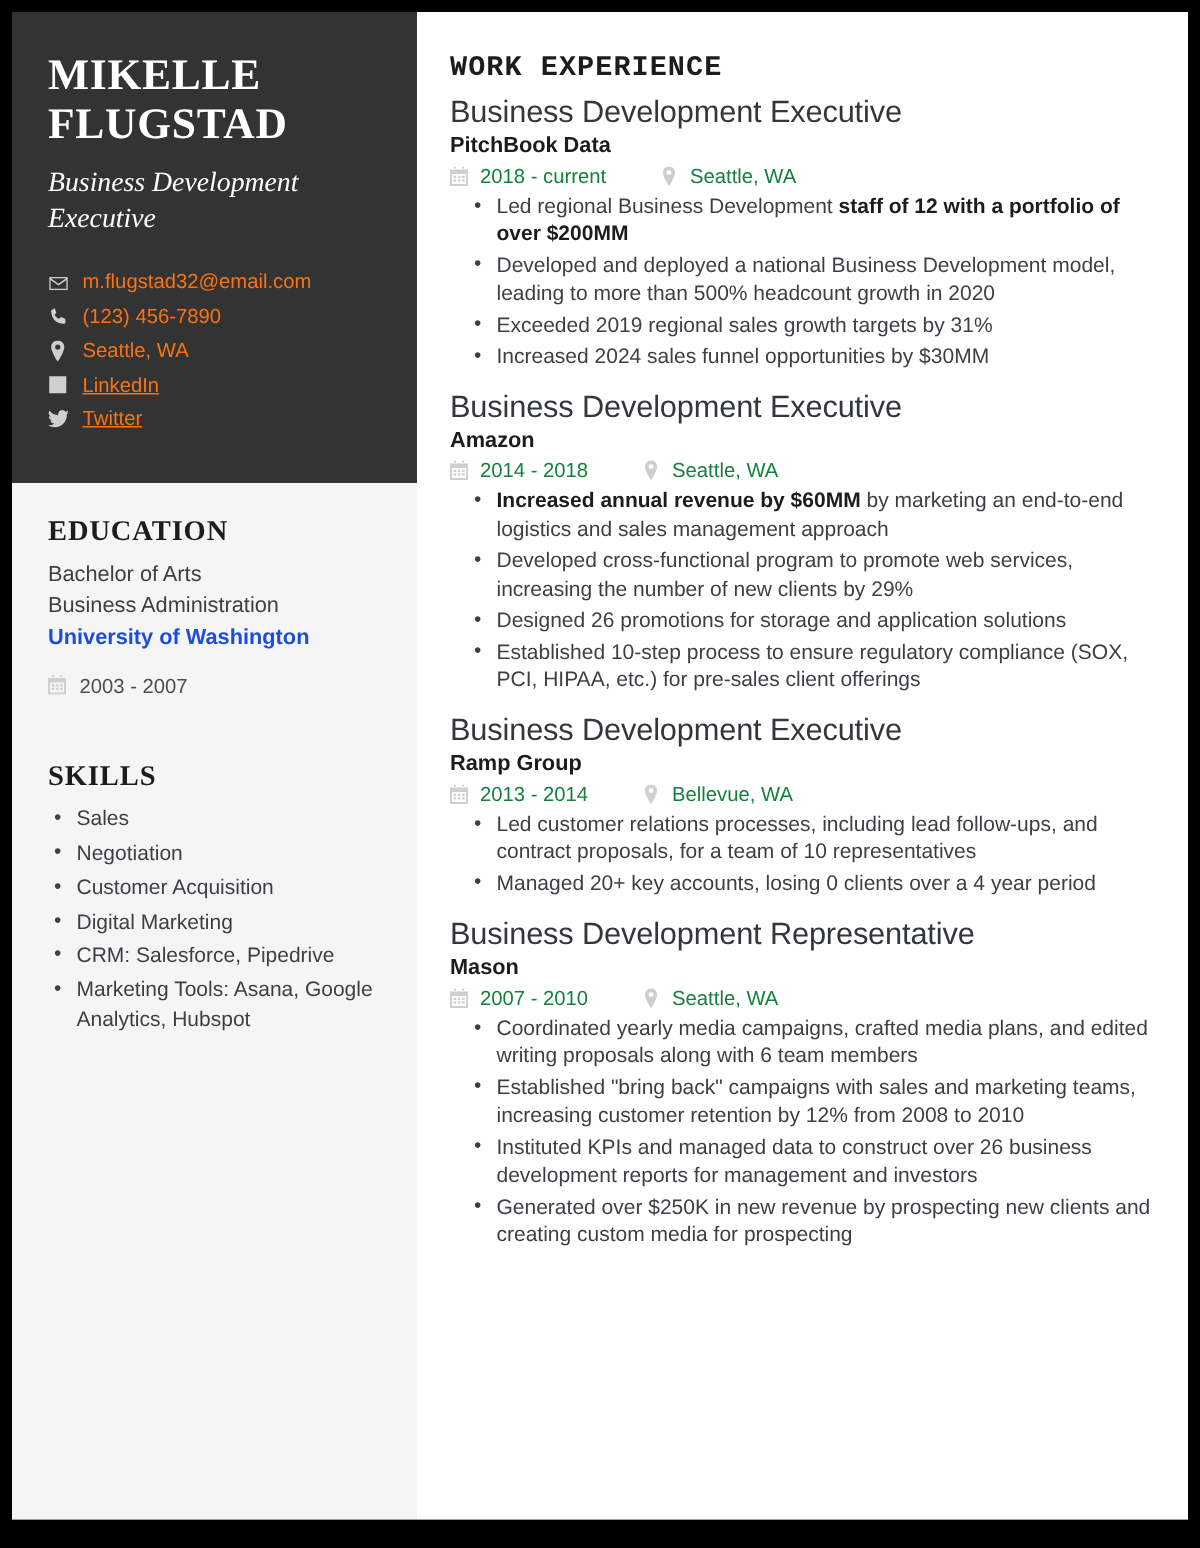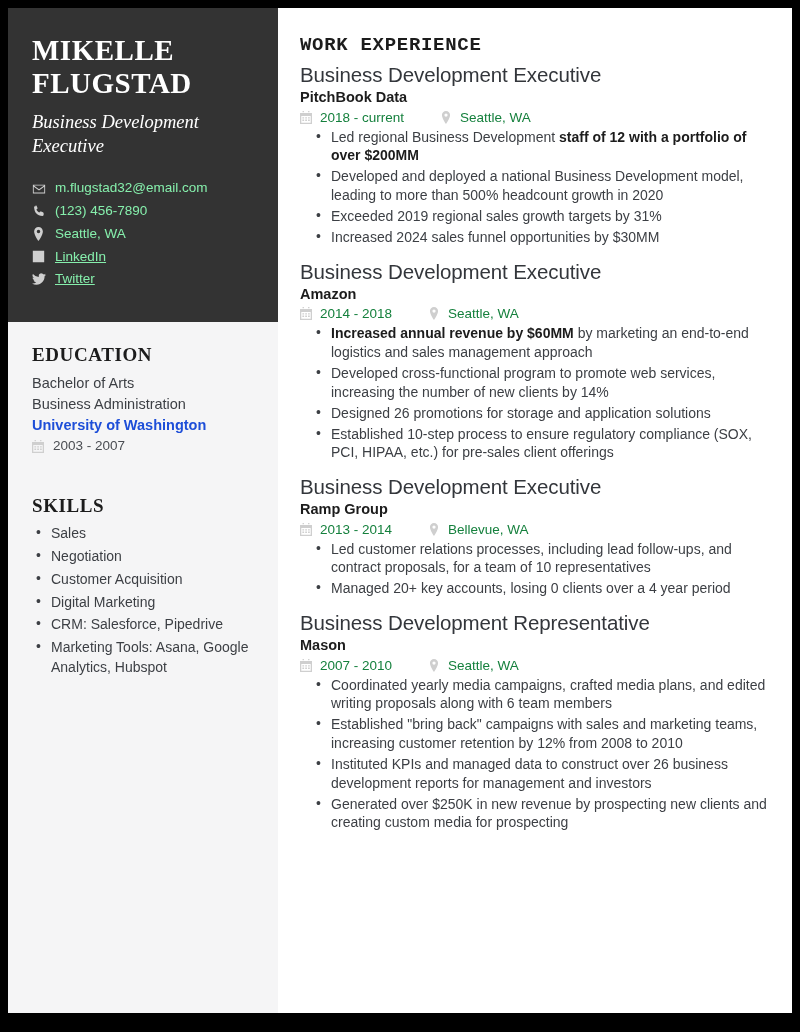--- a/index.html
+++ b/index.html
@@ -42,21 +42,21 @@
     font-style:italic;
     color:#ffffff;
     font-size:18.5px;
     line-height:1.28;
     margin-top:11px;
   }
   .contact-list { margin-top:22px; }
   .contact-row {
     display:flex;
     align-items:center;
-    color:#86efac;
+    color:#f97316;
     font-size:13.5px;
     line-height:1.2;
     margin-bottom:6.5px;
     text-align:center;
   }
   .contact-row .ico {
     width:17px;
     flex:0 0 17px;
     display:flex;
     align-items:center;
@@ -82,24 +82,24 @@
     font-weight:300;
   }
   .edu-school {
     font-size:14.5px;
     color:#1d4ed8;
     font-weight:700;
     line-height:1.45;
   }
   .edu-date {
     display:flex;
-    align-items:flex-end;
+    align-items:flex-start;
     font-size:13.5px;
     color:#4a4d52;
-    margin-top:2px;
+    margin-top:14px;
   }
   .edu-date .ico { width:16px; flex:0 0 16px; margin-right:5px; display:flex; }
   .edu-date .ico svg { display:block; fill:#cfcfcf; }
 
   .skills-block { margin-top:42px; }
   ul.skills { list-style:none; margin-top:3px; }
   ul.skills li {
     position:relative;
     padding-left:19px;
     font-size:14px;
@@ -317,21 +317,21 @@
         <span class="ico">
                 <svg width="12" height="13" viewBox="0 0 12 16">
                   <path d="M6 0C3.2 0 1 2.2 1 5c0 3.6 4.3 10.2 4.5 10.5.2.3.7.3.9 0C6.7 15.2 11 8.6 11 5c0-2.8-2.2-5-5-5zm0 7a2 2 0 110-4 2 2 0 010 4z"></path>
                 </svg>
               </span>
         <span>Seattle, WA</span>
       </span>
     </div>
     <ul class="bullets">
       <li><b>Increased annual revenue by $60MM</b> by marketing an end-to-end logistics and sales management approach</li>
-            <li>Developed cross-functional program to promote web services, increasing the number of new clients by 14%</li>
+            <li>Developed cross-functional program to promote web services, increasing the number of new clients by 29%</li>
             <li>Designed 26 promotions for storage and application solutions</li>
             <li>Established 10-step process to ensure regulatory compliance (SOX, PCI, HIPAA, etc.) for pre-sales client offerings</li>
     </ul>
   </article>
   <article class="job">
     <div class="job-title">Business Development Executive</div>
     <div class="job-company">Ramp Group</div>
     <div class="job-meta">
       <span class="ico">
               <svg width="12" height="13" viewBox="0 0 14 15">

